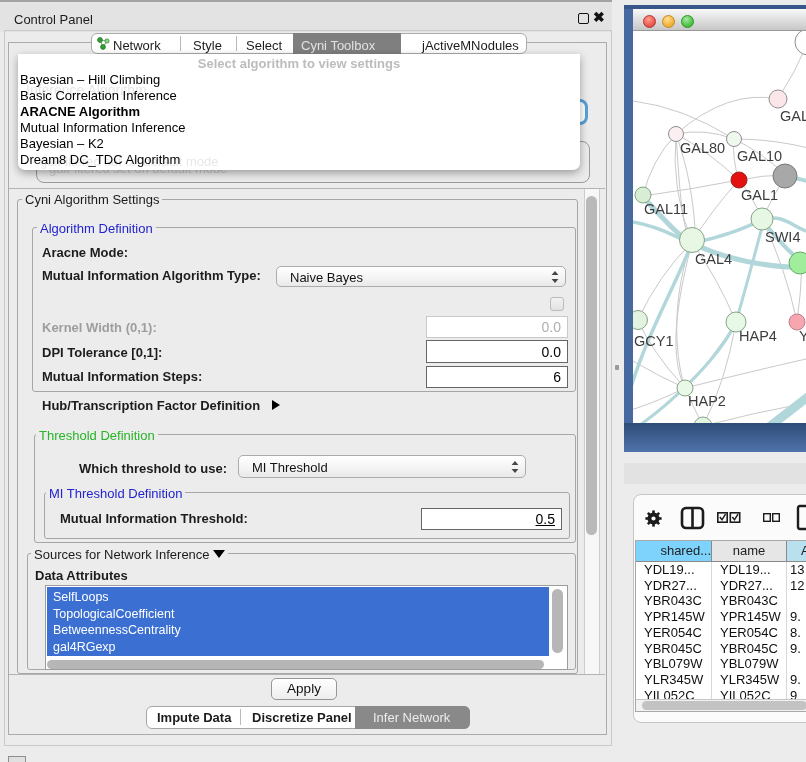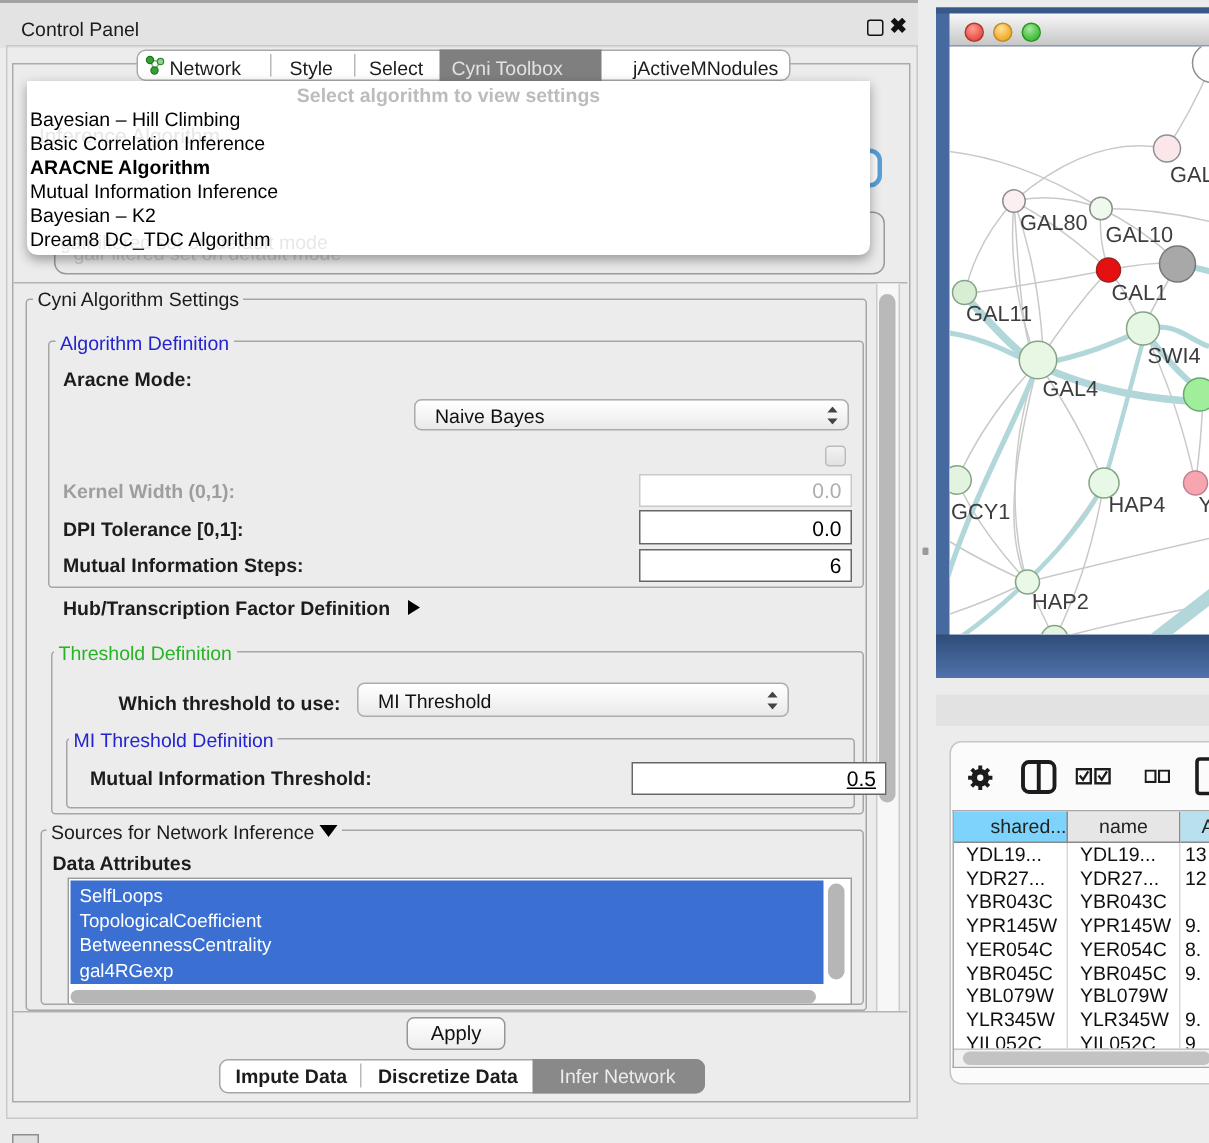--- a/index.html
+++ b/index.html
@@ -66,20 +66,21 @@
   <div class="abs" style="left:615px;top:365px;width:4px;height:5px;background:#9a9a9a;border-radius:1px;"></div>
 
   <div class="grp" style="left:17px;top:199px;width:559px;height:473px;"></div>
   <div class="gt" style="left:22px;top:192px;color:#1c1c1c;">Cyni Algorithm Settings</div>
 
   <div class="grp" style="left:32px;top:227px;width:542px;height:163px;"></div>
   <div class="gt" style="left:37px;top:221px;color:#2323cf;">Algorithm Definition</div>
 
   <div class="lbl b" style="left:42px;top:245px;">Aracne Mode:</div>
 
+  <div class="lbl b" style="left:42px;top:268px;">Mutual Information Algorithm Type:</div>
   <div class="combo" style="left:276px;top:266px;width:290px;height:21px;">
     <span class="ct">Naive Bayes</span>
     <svg class="step" viewBox="0 0 8 12">
         <path d="M4 0 L7.4 4 L0.6 4 Z" fill="#444"></path>
         <path d="M4 12 L7.4 8 L0.6 8 Z" fill="#444"></path>
       </svg>
   </div>
 
   <div class="abs" style="left:550px;top:297px;width:12px;height:12px;border:1px solid #bbbbbb;border-radius:3px;background:linear-gradient(180deg,#f2f2f2,#e2e2e2);"></div>
 
@@ -103,39 +104,39 @@
     <span class="ct" style="top:4px;">MI Threshold</span>
     <svg class="step" viewBox="0 0 8 12">
         <path d="M4 0 L7.4 4 L0.6 4 Z" fill="#444"></path>
         <path d="M4 12 L7.4 8 L0.6 8 Z" fill="#444"></path>
       </svg>
   </div>
 
   <div class="grp" style="left:44px;top:492px;width:524px;height:45px;"></div>
   <div class="gt" style="left:46px;top:486px;color:#2323cf;">MI Threshold Definition</div>
   <div class="lbl b" style="left:60px;top:511px;">Mutual Information Threshold:</div>
-  <div class="fld" style="left:421px;top:508px;width:170px;height:22px;border:1px solid #666;line-height:21px;text-decoration:underline;">0.5</div>
+  <div class="fld" style="left:421px;top:508px;width:141px;height:22px;border:1px solid #666;line-height:21px;text-decoration:underline;">0.5</div>
 
   <div class="grp" style="left:27px;top:553px;width:547px;height:115px;"></div>
   <div class="gt" style="left:31px;top:547px;color:#1c1c1c;">Sources for Network Inference <span style="display:inline-block;width:0;height:0;border-top:8px solid #000;border-left:6px solid transparent;border-right:6px solid transparent;vertical-align:1px;"></span></div>
   <div class="lbl b" style="left:35px;top:568px;">Data Attributes</div>
 
   <div class="abs" style="left:45px;top:585px;width:523px;height:85px;border:1px solid #9c9c9c;background:#fff;box-sizing:border-box;overflow:hidden;">
     <div class="abs" style="left:1px;top:1px;width:502px;height:69px;background:#3b6fd2;"></div>
     <div class="abs" style="left:7px;top:3px;font-size:12.5px;color:#fff;line-height:16.7px;">SelfLoops<br>TopologicalCoefficient<br>BetweennessCentrality<br>gal4RGexp</div>
     <div class="abs" style="left:506px;top:3px;width:11px;height:64px;background:#b6b6b6;border-radius:6px;"></div>
     <div class="abs" style="left:1px;top:74px;width:497px;height:9px;background:#b6b6b6;border-radius:5px;"></div>
   </div>
 
   <div class="abs" style="left:271px;top:678px;width:66px;height:22px;border:1px solid #969696;border-radius:5px;background:linear-gradient(180deg,#ffffff,#ededed);box-sizing:border-box;text-align:center;font-size:13.5px;color:#111;line-height:20px;">Apply</div>
 
   <div class="abs" style="left:146px;top:706px;width:324px;height:23px;background:#fff;border:1px solid #a5a5a5;border-radius:6px;box-sizing:border-box;"></div>
   <div class="lbl b" style="left:157px;top:710px;">Impute Data</div>
   <div class="abs" style="left:240px;top:709px;width:1px;height:16px;background:#b9b9b9;"></div>
-  <div class="lbl b" style="left:252px;top:710px;">Discretize Data</div>
+  <div class="lbl b" style="left:252px;top:710px;">Discretize Panel</div>
   <div class="abs" style="left:355px;top:706px;width:115px;height:23px;background:#898989;border-radius:0 6px 6px 0;"></div>
   <div class="lbl b" style="left:373px;top:710px;color:#ececec;font-weight:normal;">Infer Network</div>
 
   <div class="abs" style="left:8px;top:756px;width:16px;height:12px;border:1.5px solid #8e8e8e;background:#e0e0e0;"></div>
 
   <div class="abs" style="left:18px;top:54px;width:562px;height:116px;background:#fff;border-radius:0 0 7px 7px;
        box-shadow:0 3px 8px rgba(0,0,0,0.35);z-index:30;">
     <div class="abs" style="left:8px;top:28px;font-size:14px;color:#e7e7e7;">Inference Algorithm</div>
     <div class="abs" style="left:22px;top:100px;font-size:13px;color:#e8e8e8;">galFiltered set on default mode</div>
     <div class="abs" style="left:0;top:2px;width:100%;text-align:center;font-size:13px;font-weight:bold;color:#bcbcbc;">Select algorithm to view settings</div>

